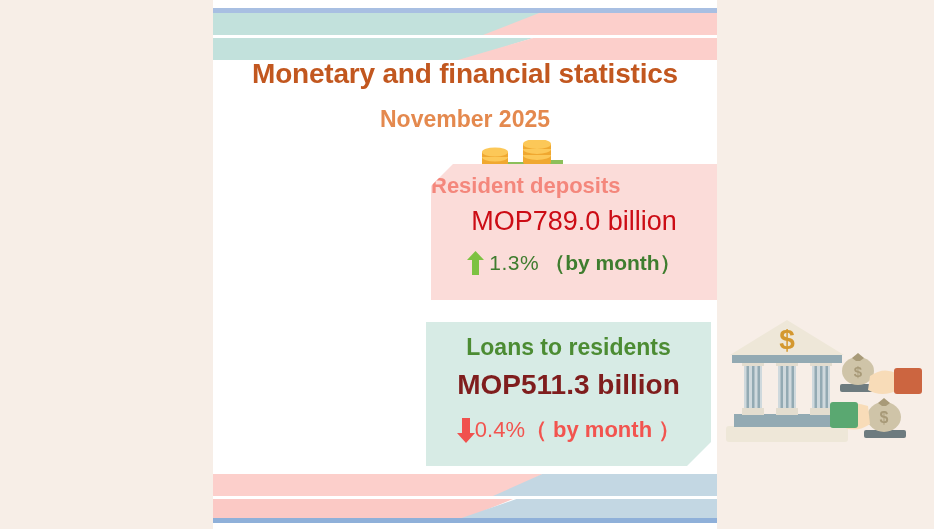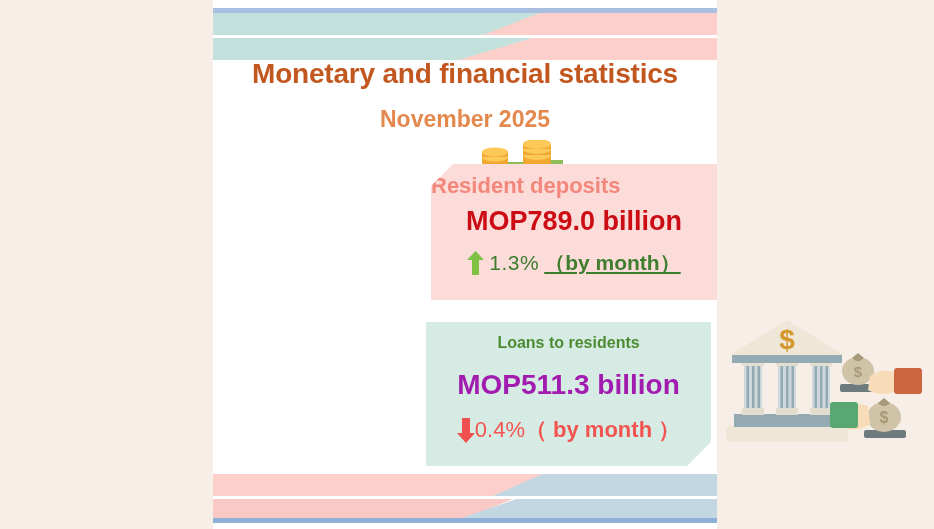--- a/index.html
+++ b/index.html
@@ -101,48 +101,48 @@
     background: #fbdcd9;
     clip-path: polygon(22px 0, 100% 0, 100% 100%, 0 100%, 0 22px);
   }
   .panel-deposits .p-title {
     position: absolute; left: 0; top: 9px; width: 286px;
     text-align: left; font-size: 22px; font-weight: bold;
     color: #f4877c;
   }
   .panel-deposits .p-value {
     position: absolute; left: 0; top: 42px; width: 286px;
-    text-align: center; font-size: 27px; font-weight: bold;
+    text-align: center; font-size: 27px; font-weight: normal;
     color: #cc0c15;
   }
   .panel-deposits .p-change {
     position: absolute; left: 0; top: 85px; width: 286px;
     display: flex; align-items: center; justify-content: center;
     gap: 5px;
     font-size: 21px; color: #3f7d2f;
   }
   .panel-deposits .p-change .pct { font-weight: normal; letter-spacing: 0.5px; }
-  .panel-deposits .p-change .per { font-weight: bold; text-decoration: underline; }
+  .panel-deposits .p-change .per { font-weight: bold; }
   
   .panel-loans {
     position: absolute;
     left: 213px; top: 322px;
     width: 285px; height: 144px;
     background: #d7ebe5;
     clip-path: polygon(0 0, 100% 0, 100% calc(100% - 24px), calc(100% - 24px) 100%, 0 100%);
   }
   .panel-loans .p-title {
     position: absolute; left: 0; top: 12px; width: 285px;
-    text-align: center; font-size: 16px; font-weight: bold;
+    text-align: center; font-size: 23px; font-weight: bold;
     color: #4c8c33;
   }
   .panel-loans .p-value {
     position: absolute; left: 0; top: 47px; width: 285px;
     text-align: center; font-size: 28px; font-weight: bold;
-    color: #a21caf;
+    color: #7f1d1d;
   }
   .panel-loans .p-change {
     position: absolute; left: 0; top: 93px; width: 285px;
     display: flex; align-items: center; justify-content: center;
     font-size: 22px; color: #f2544f;
   }
   .panel-loans .p-change .per { font-weight: bold; }
   
   .arrow { display: inline-block; line-height: 0; }
   

